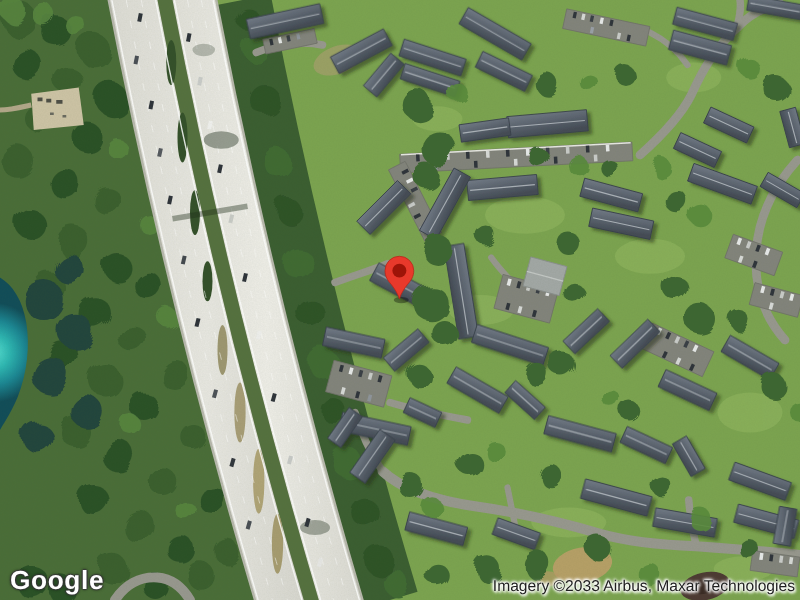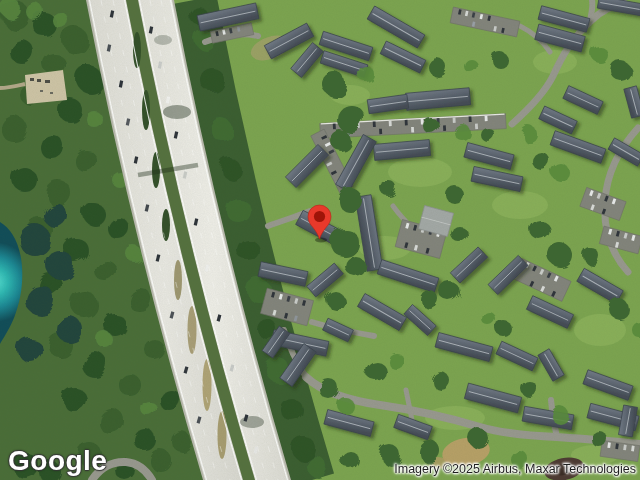--- a/index.html
+++ b/index.html
@@ -5,21 +5,21 @@
   html,body{margin:0;padding:0;background:#000;}
   .stage{position:relative;width:640px;height:480px;overflow:hidden;font-family:"Liberation Sans",sans-serif;}
   .stage svg{position:absolute;left:0;top:0;display:block;}
   .bld rect{fill:url(#roofg);stroke:#39414c;stroke-width:.7;}
   .bld line{stroke:#cfd4da;stroke-width:.9;opacity:.7;}
   .lot{fill:#83847c;stroke:#6f7069;stroke-width:.6;}
   .road{fill:none;stroke:#98988f;stroke-linecap:round;}
   .car{stroke:none;}
   .google-logo{
     position:absolute;left:8px;bottom:5px;z-index:5;
-    color:#fff;font-size:28px;font-weight:bold;letter-spacing:.5px;line-height:1;
+    color:#fff;font-size:21px;font-weight:bold;letter-spacing:.5px;line-height:1;
     text-shadow:-1px 0 1px rgba(55,55,55,.95),1px 0 1px rgba(55,55,55,.95),0 -1px 1px rgba(55,55,55,.95),0 1px 1px rgba(55,55,55,.95),0 0 3px rgba(0,0,0,.35);
     cursor:pointer;user-select:none;
   }
   .attribution{
     position:absolute;right:4px;bottom:5px;z-index:5;
     color:#1f1f1f;font-size:12.5px;line-height:1;
     text-shadow:0 0 2px #fff,0 0 2px #fff,0 0 3px #fff,0 0 4px #fff,1px 1px 2px #fff,-1px -1px 2px #fff;
     user-select:none;white-space:nowrap;
   }
 </style>
@@ -665,14 +665,14 @@
   <g>
     <ellipse cx="321" cy="240" rx="6" ry="2.5" fill="rgba(0,0,0,.35)"></ellipse>
     <g transform="translate(319.5 239)">
       <path d="M0,0 C-1.5,-4.5 -3.5,-7.5 -6.5,-11.5 C-9.5,-14.8 -11.5,-18 -11.5,-22.5 A11.5,11.5 0 1 1 11.5,-22.5 C11.5,-18 9.5,-14.8 6.5,-11.5 C3.5,-7.5 1.5,-4.5 0,0 Z" fill="#e8392b" stroke="#b3251a" stroke-width=".6"></path>
       <circle cx="0" cy="-22.5" r="5.6" fill="#9e1408"></circle>
     </g>
   </g>
 </svg>
 
 <div class="google-logo">Google</div>
-<div class="attribution">Imagery ©2025 Airbus, Maxar Technologies</div>
+<div class="attribution">Imagery ©2033 Airbus, Maxar Technologies</div>
 </div>
 
 </body></html>

